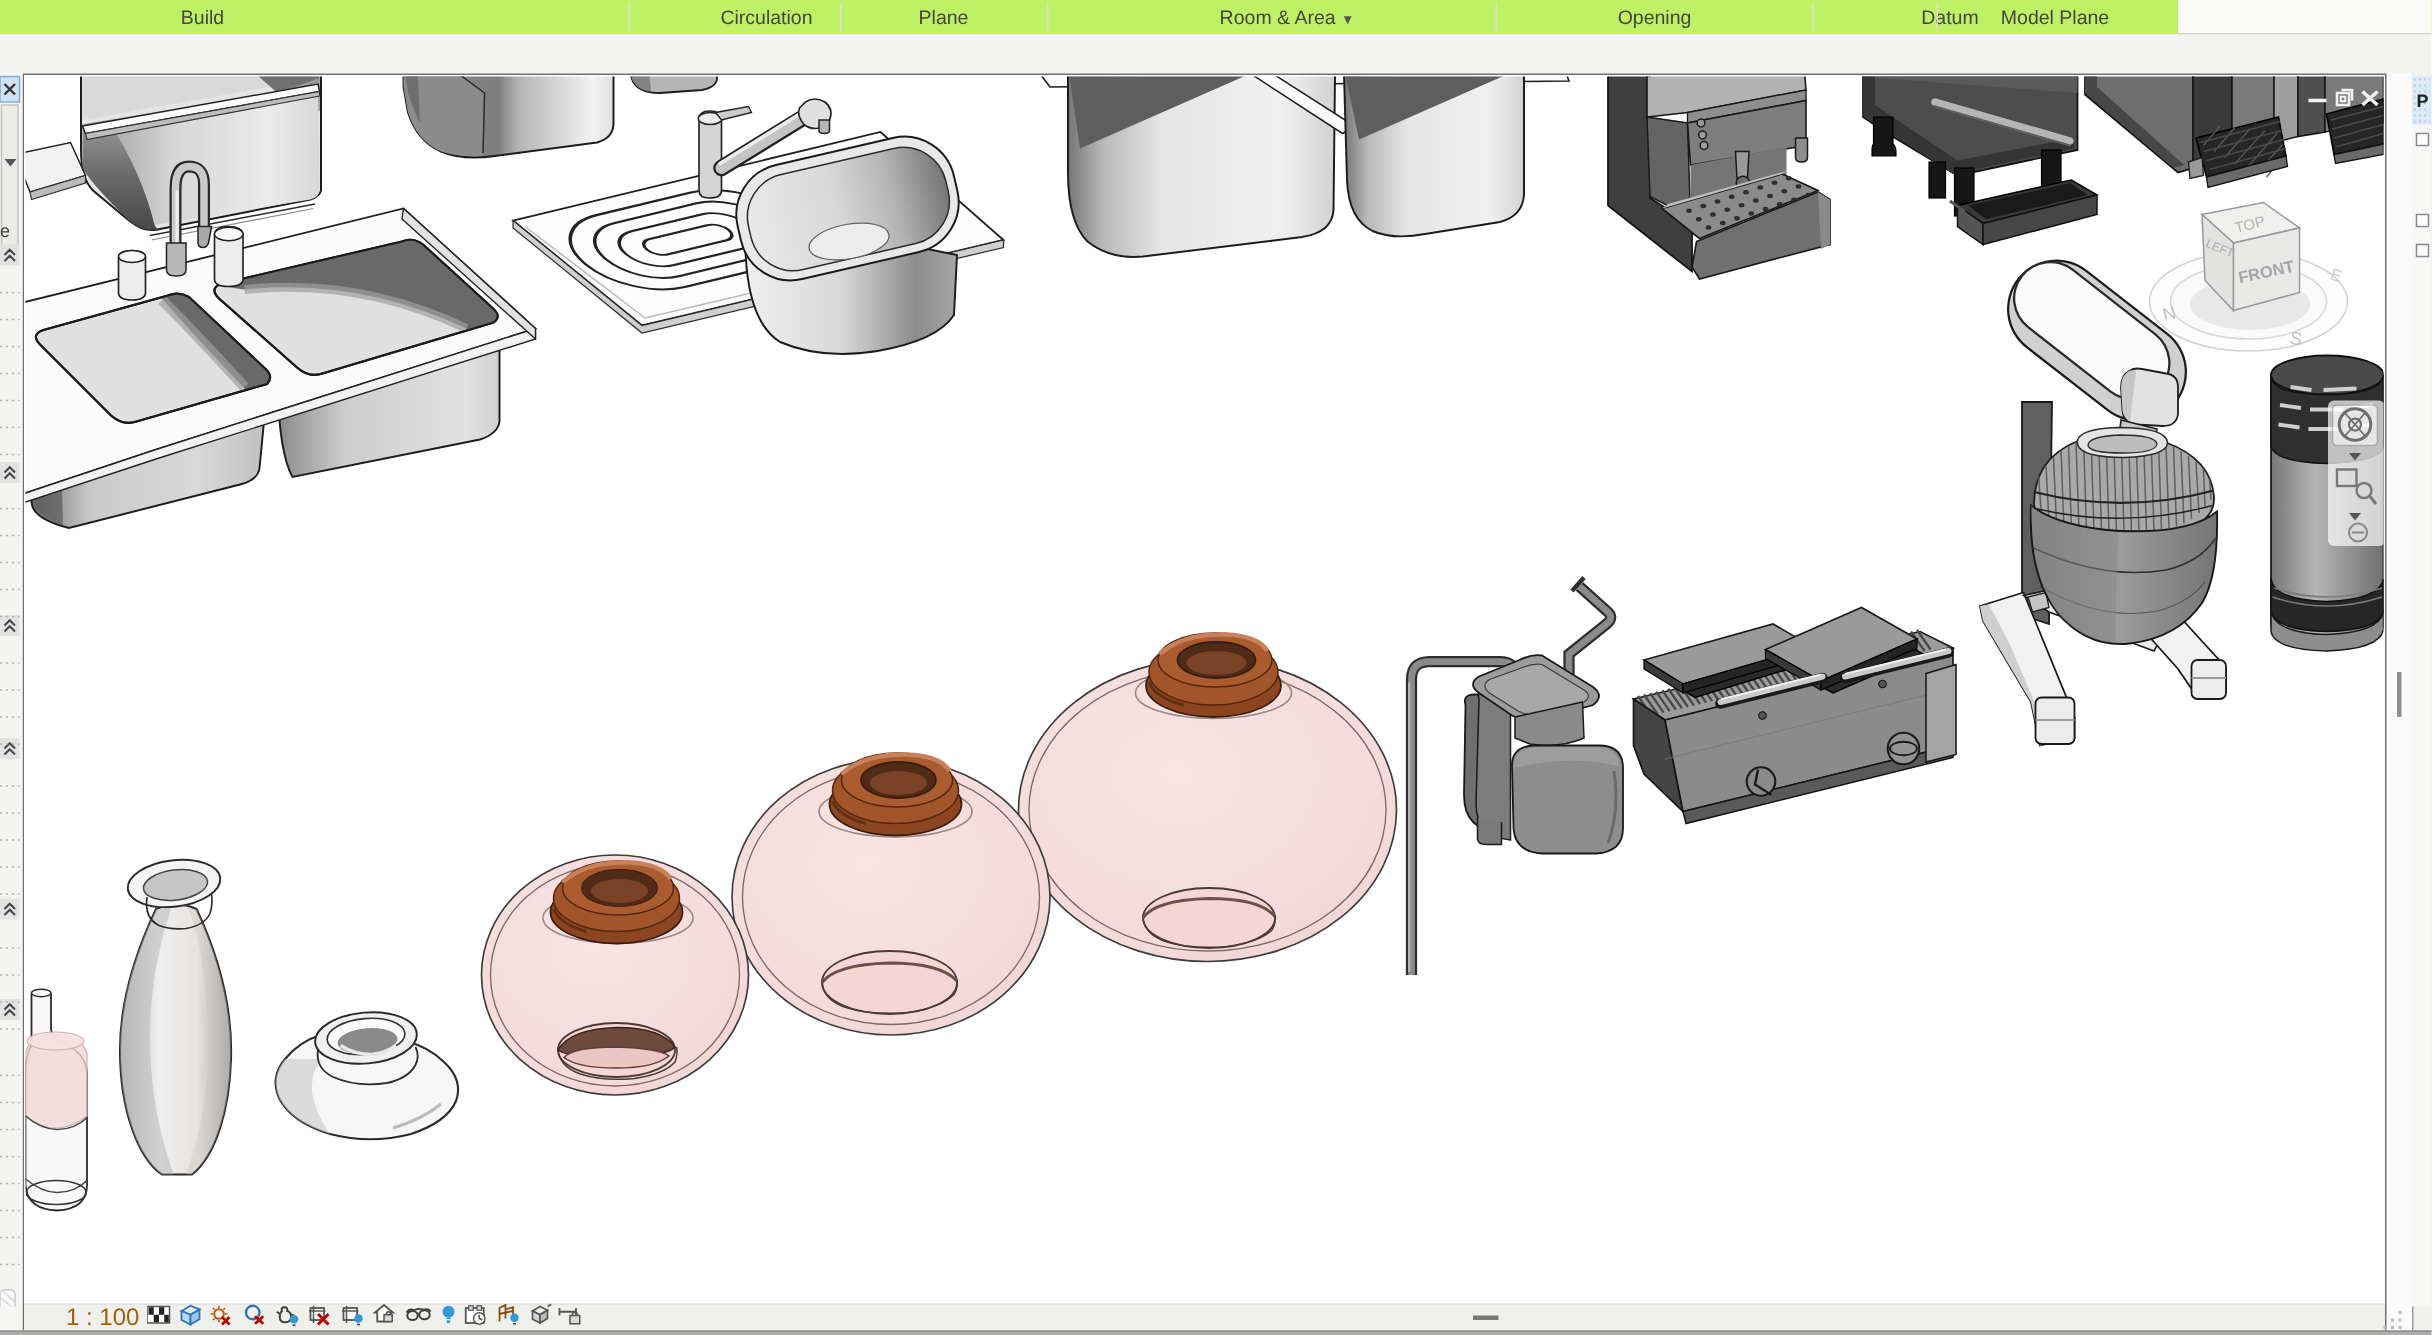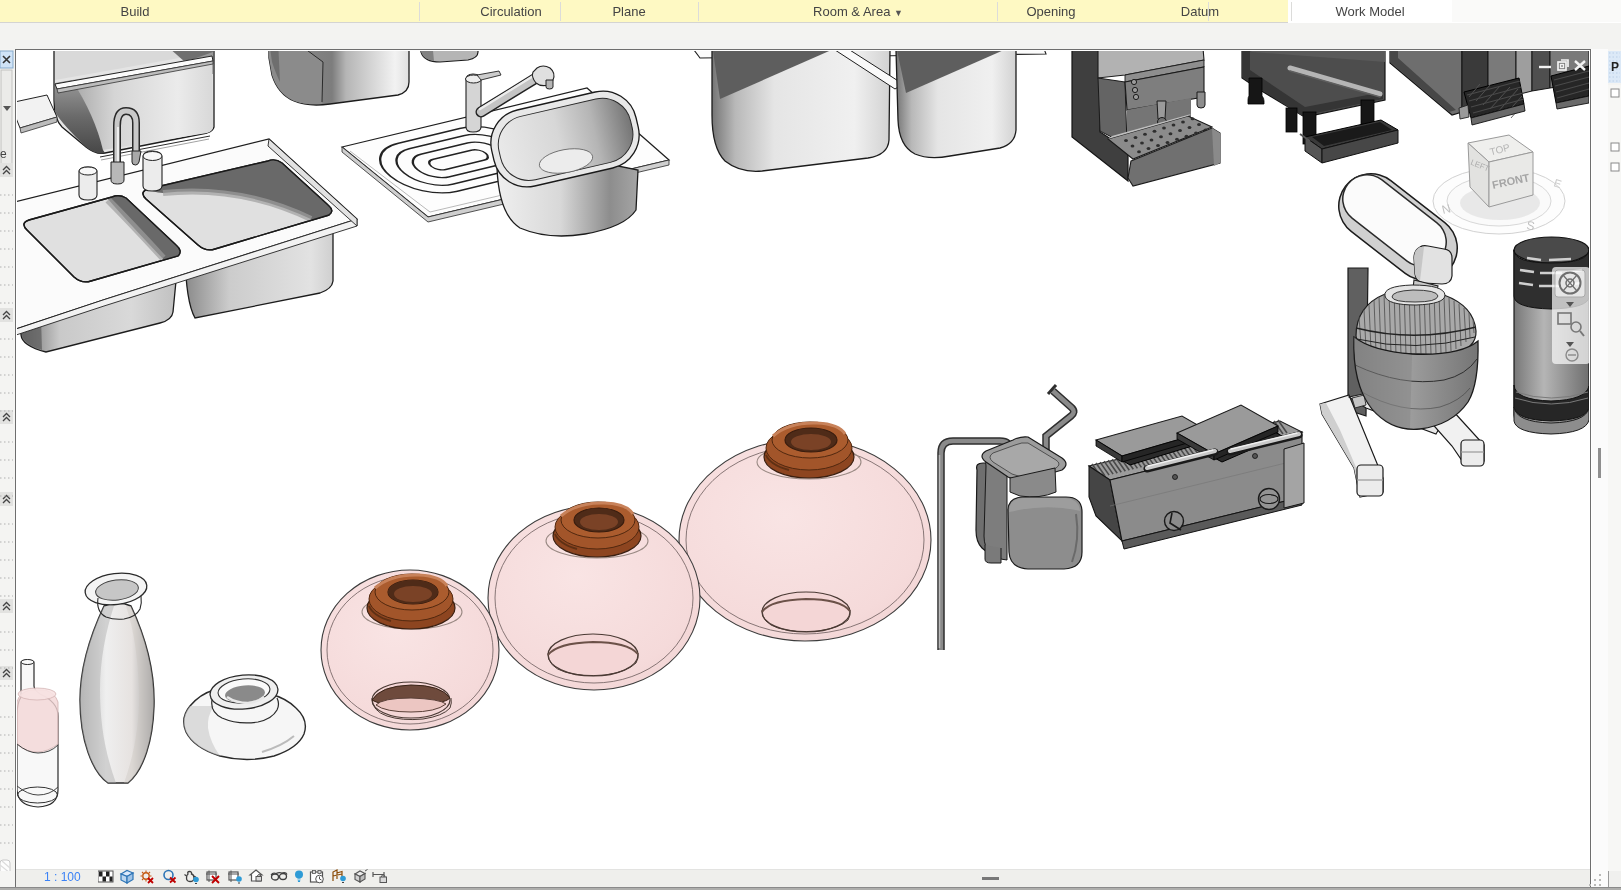--- a/index.html
+++ b/index.html
@@ -1,46 +1,46 @@
 <!DOCTYPE html>
 <html><head>
 <meta charset="utf-8">
 <style>
 html,body{margin:0;padding:0;width:1621px;height:890px;overflow:hidden;
  font-family:"Liberation Sans",sans-serif;background:#fff;}
 #root{position:absolute;left:0;top:0;width:1621px;height:890px;}
 
-#ribbon{position:absolute;left:0;top:0;width:1288px;height:22px;background:#fef9c3;border-bottom:1px solid #d4d4d2;}
+#ribbon{position:absolute;left:0;top:0;width:1621px;height:22px;background:#bef264;border-bottom:1px solid #d4d4d2;}
 .plabel{position:absolute;top:0;height:22px;line-height:23px;font-size:13px;color:#444;text-align:center;transform:translateX(-50%);white-space:nowrap;}
 .psep{position:absolute;top:2px;height:19px;width:1px;background:#dcdcda;}
 #optionsbar{position:absolute;left:0;top:23px;width:1621px;height:26px;background:#f3f3f1;}
 
 #canvasborder{position:absolute;left:15px;top:49px;width:1576px;height:838px;border:1px solid #6e6e6e;background:#fff;box-sizing:border-box;}
 
 #leftstrip{position:absolute;left:0;top:49px;width:15px;height:838px;background:#f5f5f3;}
 
 #rightgap{position:absolute;left:1592px;top:49px;width:16px;height:838px;background:#fbfbfb;}
 #rpal{position:absolute;left:1608px;top:49px;width:13px;height:838px;background:#f0f0ee;border-left:1px solid #9a9a9a;}
 
 #bottombar{position:absolute;left:16px;top:869px;width:1574px;height:18px;background:#efefec;border-top:1px solid #e3e3e1;}
 #bottomband{position:absolute;left:0;top:887px;width:1621px;height:3px;background:#aeaeac;border-top:1px solid #8a8a8a;}
-#scaletxt{position:absolute;left:44px;top:870px;font-size:12px;color:#3b82f6;}
+#scaletxt{position:absolute;left:44px;top:870px;font-size:16px;color:#a16207;}
 svg text{font-family:"Liberation Sans",sans-serif;}
 </style>
 </head>
 <body>
 <div id="root">
   <div id="ribbon">
     <span class="plabel" style="left:135px">Build</span>
     <span class="plabel" style="left:511px">Circulation</span>
     <span class="plabel" style="left:629px">Plane</span>
     <span class="plabel" style="left:858px">Room &amp; Area <span style="font-size:9px;color:#555">▼</span></span>
-    <span class="plabel" style="left:1051px">Opening</span>
-    <span class="plabel" style="left:1200px">Datum</span>
-    <span class="plabel" style="left:1370px">Work Model</span>
+    <span class="plabel" style="left:1103px">Opening</span>
+    <span class="plabel" style="left:1300px">Datum</span>
+    <span class="plabel" style="left:1370px">Model Plane</span>
     <span class="psep" style="left:419px"></span>
     <span class="psep" style="left:560px"></span>
     <span class="psep" style="left:698px"></span>
     <span class="psep" style="left:997px"></span>
     <span class="psep" style="left:1208px"></span>
     <span class="psep" style="left:1291px"></span>
     <span style="position:absolute;left:1452px;top:0;width:169px;height:22px;background:#fafaf9;"></span>
   </div>
   <div id="optionsbar"></div>
   <div id="canvasborder"></div>

